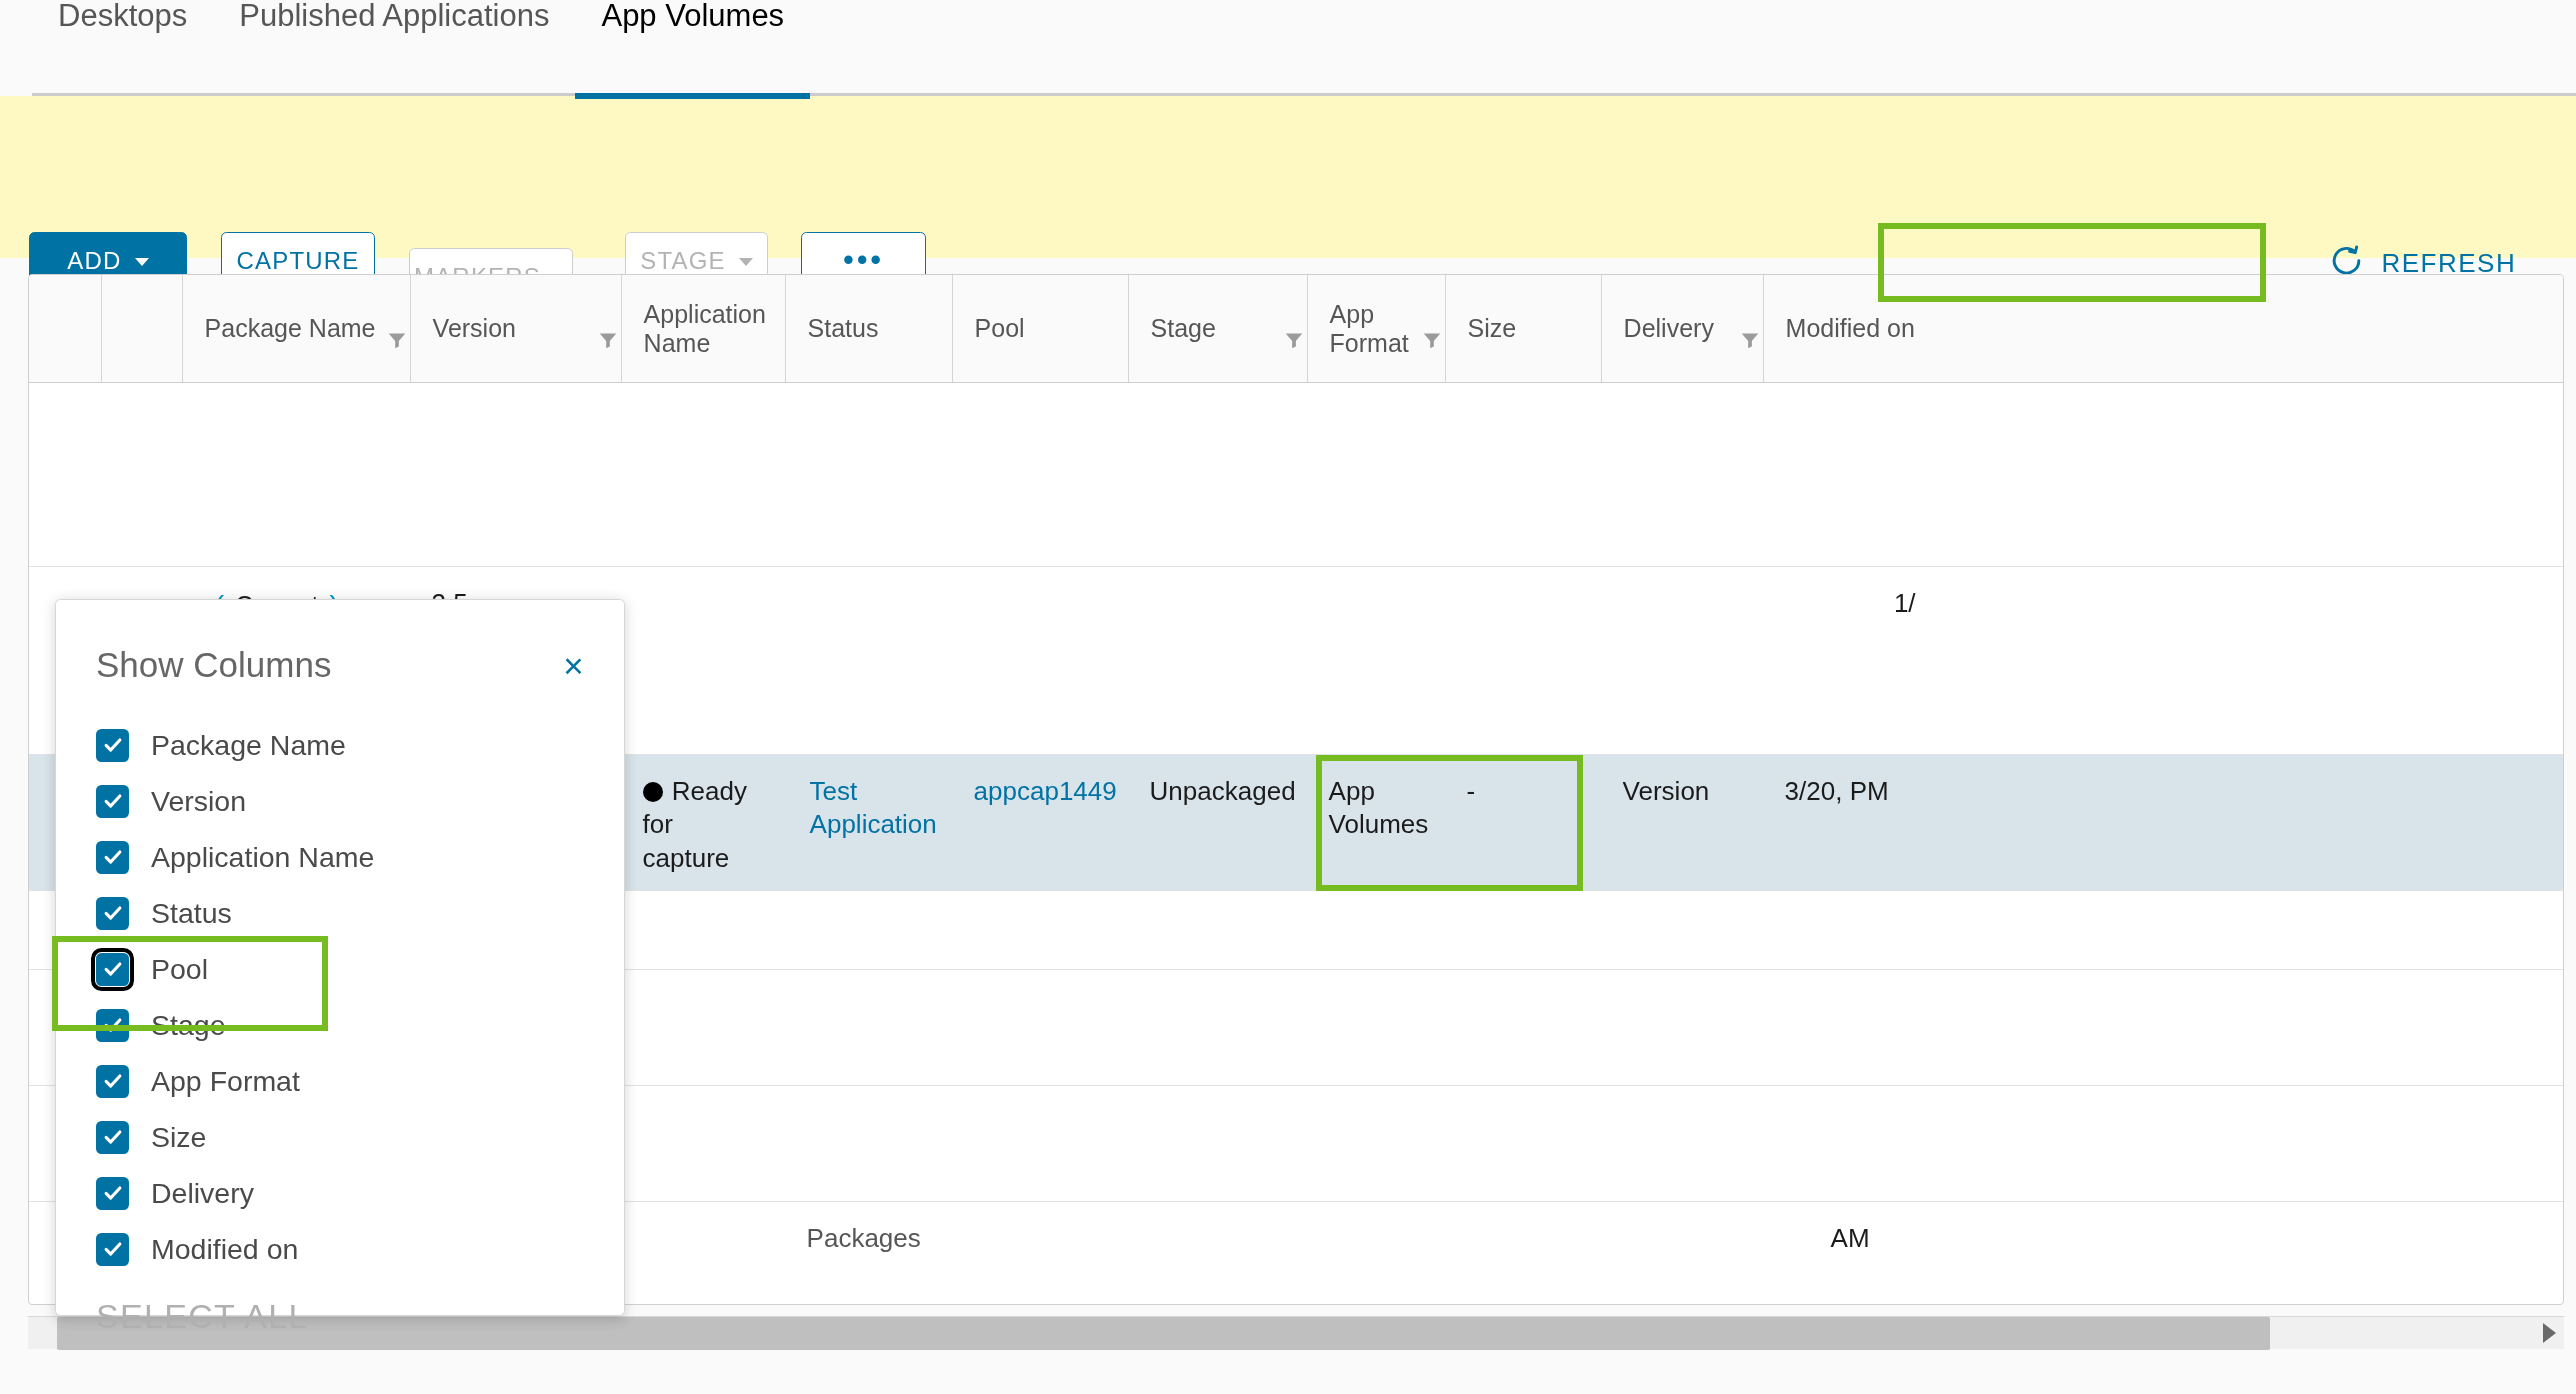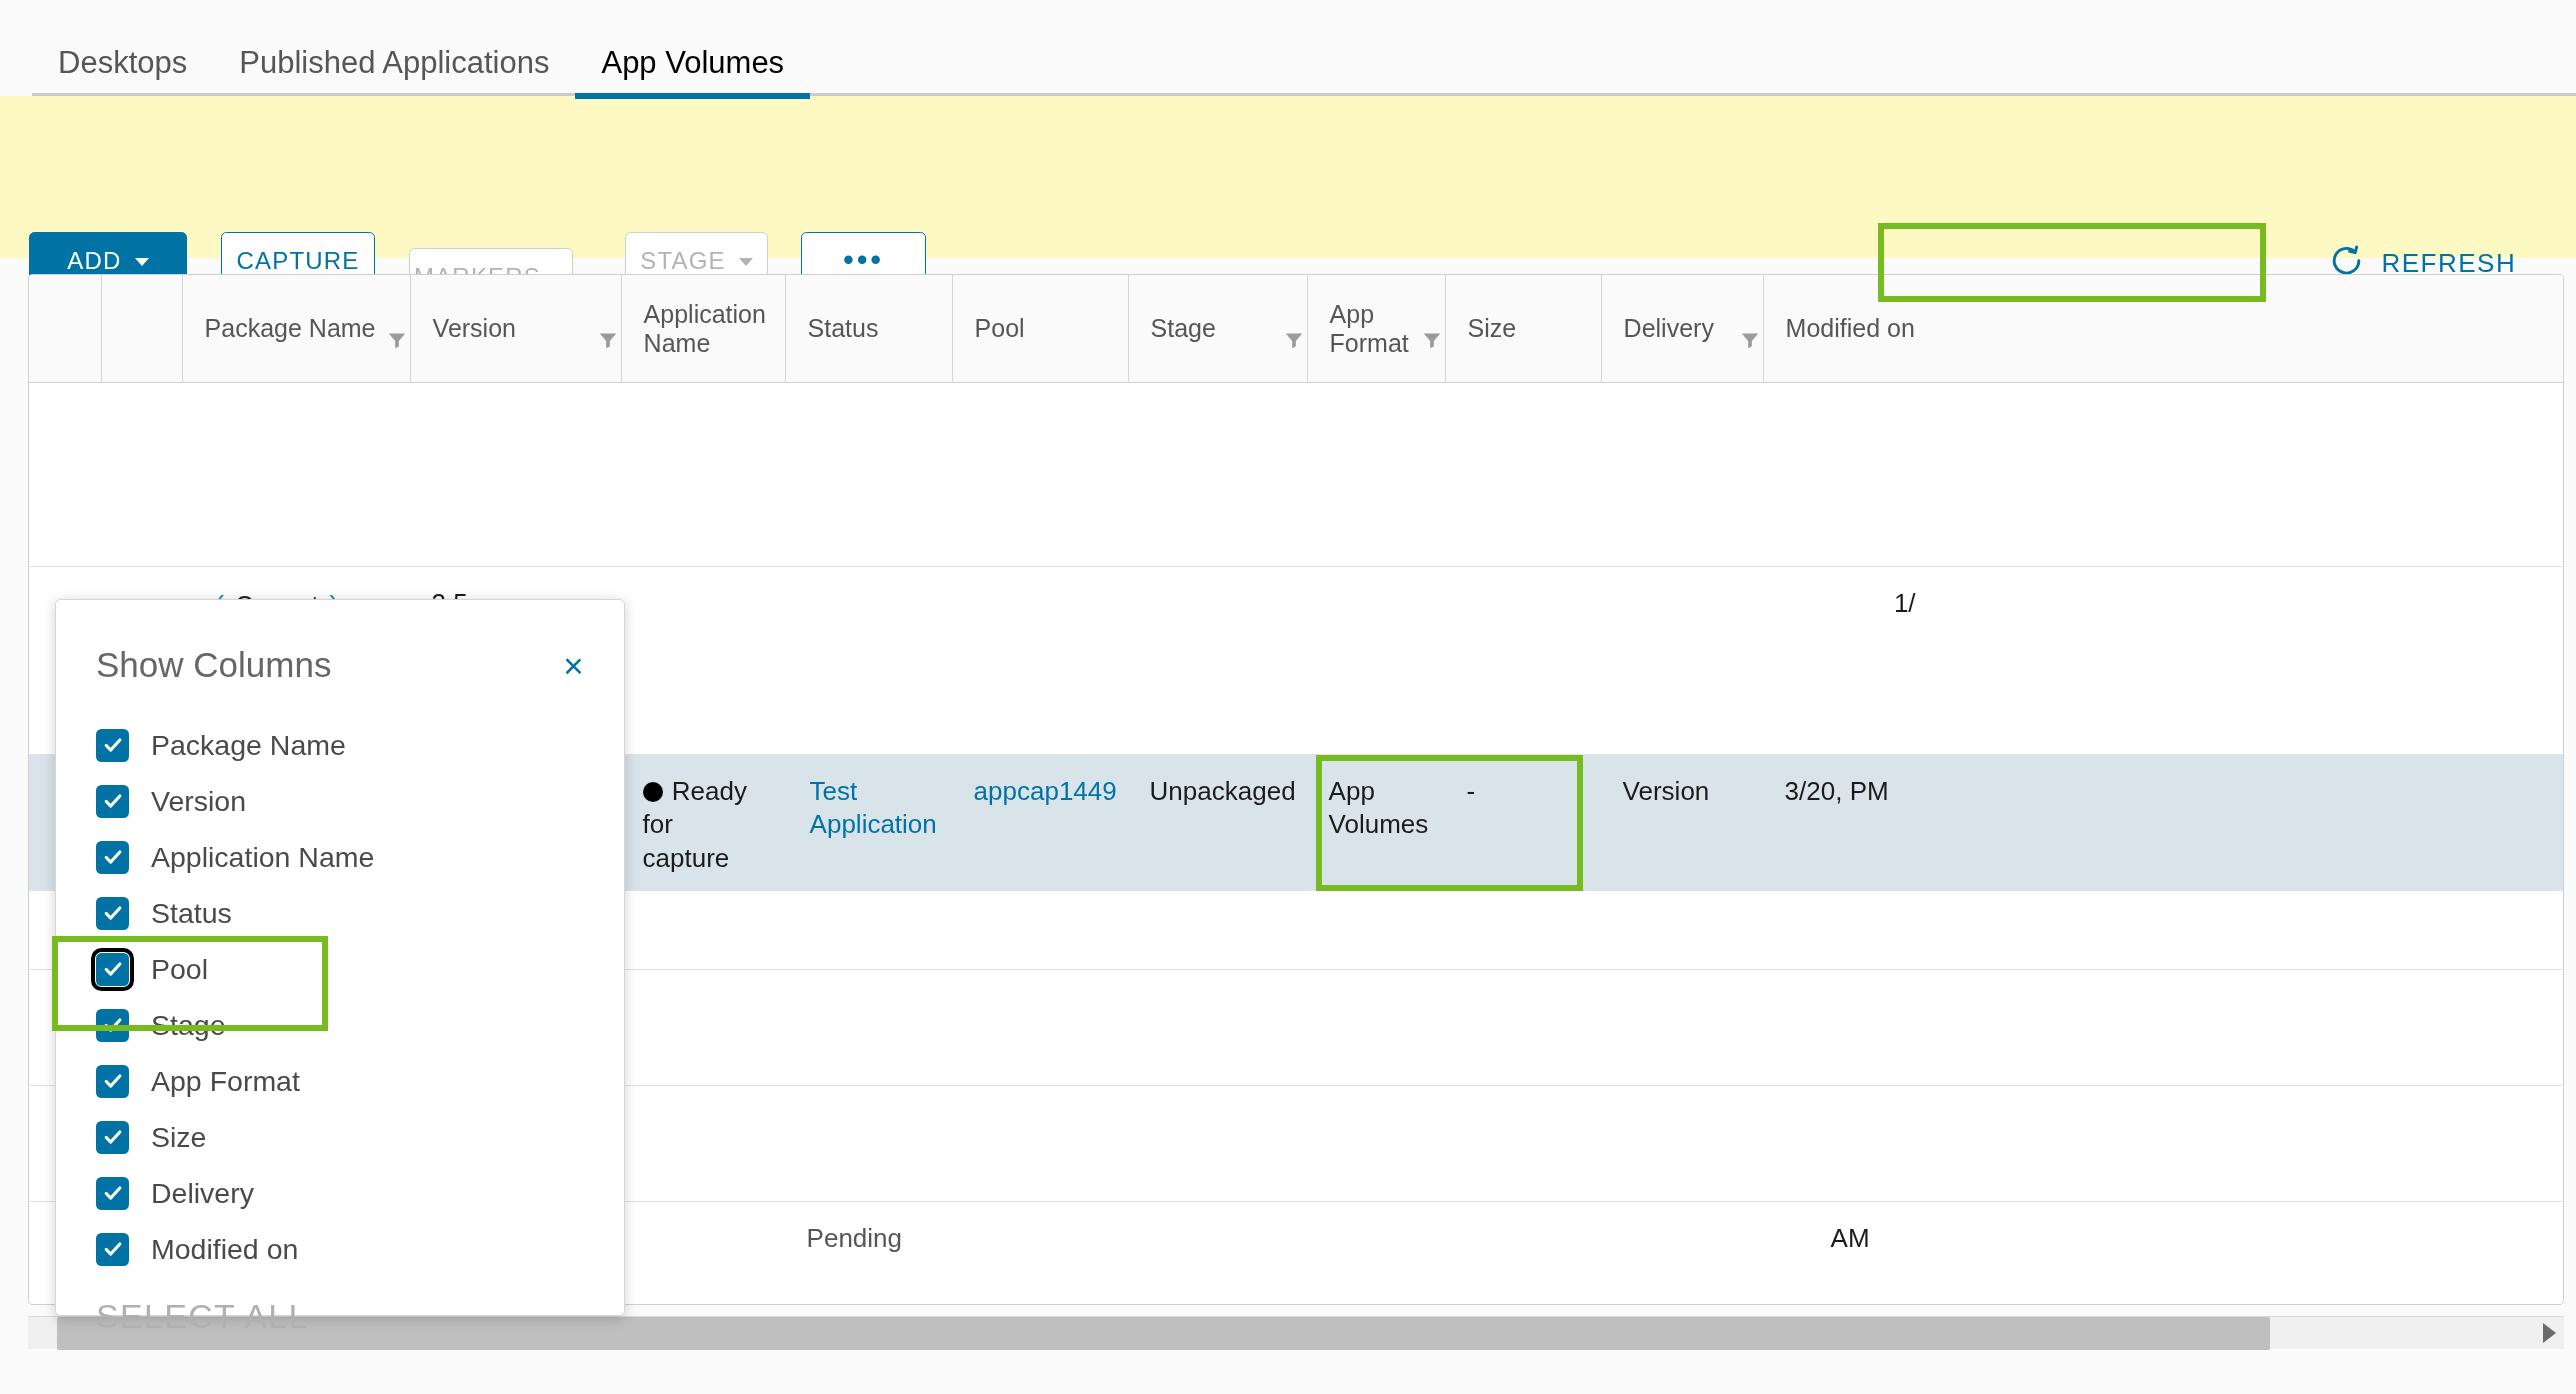--- a/index.html
+++ b/index.html
@@ -22,21 +22,21 @@
     width: 2576px; height: 96px;
     background: #fafafa;
   }
   .tabbar-underline {
     position: absolute; left: 32px; bottom: 0;
     width: 2544px; height: 2.8px;
     background: #cccccc;
   }
   .tabs {
     position: absolute; left: 32px; top: 0;
-    display: flex; align-items: flex-end; height: 96px;
+    display: flex; height: 96px;
   }
   .tab {
     position: relative;
     padding: 0 26px 18.4px 26px;
     font-size: 31px;
     color: #565656;
     cursor: pointer;
     white-space: nowrap;
     line-height: 1;
   }
@@ -515,21 +515,21 @@
         <div class="td c10"></div>
         <div class="td c11"></div>
       </div>
 
       <div class="trow" style="height:116px">
         <div class="td c0"></div>
         <div class="td c1"></div>
         <div class="td c2"></div>
         <div class="td c3"></div>
         <div class="td c4"></div>
-        <div class="td c5" style="color:#565656">Pending</div>
+        <div class="td c5" style="color:#565656">Packages</div>
         <div class="td c6"></div>
         <div class="td c7"></div>
         <div class="td c8"></div>
         <div class="td c9"></div>
         <div class="td c10"></div>
         <div class="td c11" style="text-align:center">AM</div>
       </div>
 
     </div>
   </div>

